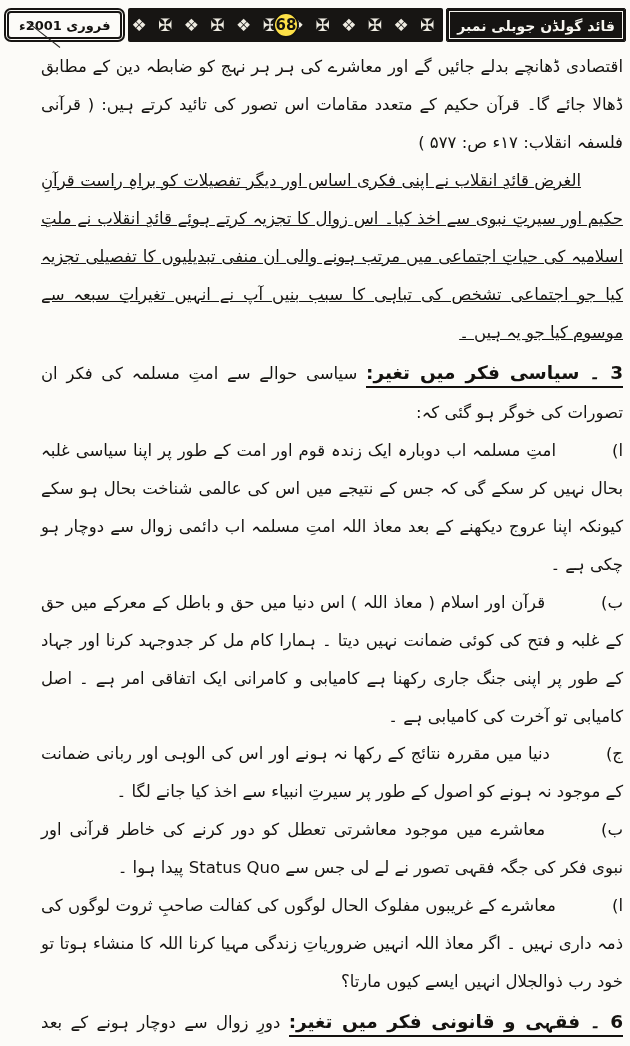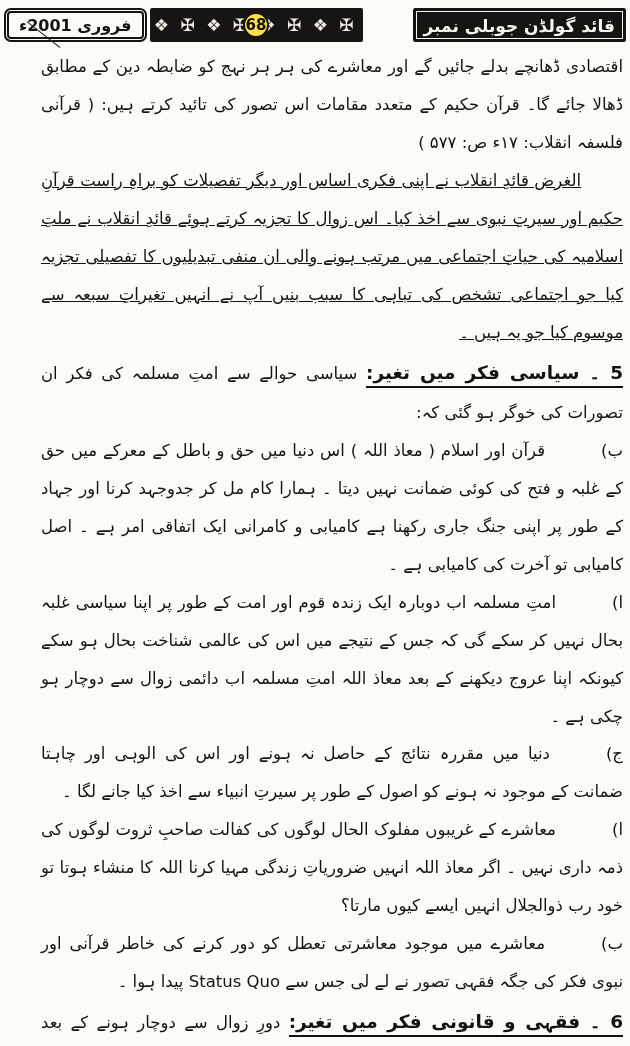--- a/index.html
+++ b/index.html
@@ -19,26 +19,25 @@
     position:absolute; top:8px; right:4px; left:4px;
     height:34px;
     display:flex; align-items:stretch; gap:3px;
   }
   .issue-title-box {
     flex:0 0 auto;
     background:#161412;
     color:#f8f6f0;
     border:1.5px solid #161412;
     box-shadow: inset 0 0 0 2px #161412, inset 0 0 0 3px #f8f6f0;
-    font-size:17px; font-weight:bold;
+    font-size:14px; font-weight:bold;
     padding:4px 10px 2px 10px;
     display:flex; align-items:center;
     white-space:nowrap;
     border-radius:2px;
-    margin-left:47px;
   }
   .ornament-band {
     position:relative;
     flex:1 1 auto;
     background:#171513;
     border-radius:2px;
     overflow:hidden;
     display:flex; align-items:center; justify-content:space-between;
   }
   .ornament {
@@ -61,21 +60,21 @@
     display:flex; align-items:center; justify-content:center;
     font-size:15px; font-weight:bold;
     color:#14120f;
     z-index:2;
   }
   .issue-date-box {
     flex:0 0 auto;
     background:#fcfbf8;
     border:5px double #161412;
     border-radius:7px;
-    font-size:16px; font-weight:bold;
+    font-size:13px; font-weight:bold;
     padding:2px 10px;
     display:flex; align-items:center;
     white-space:nowrap;
     text-align:right;
   }
   .pen-mark {
     position:absolute; top:47px; left:18px;
     width:42px; height:0;
     border-top:1.6px solid #2a2824;
     transform:rotate(38deg);
@@ -126,38 +125,38 @@
   </div>
   <div class="pen-mark"></div>
 
   <div class="body-text">
 
     <p class="para">اقتصادی ڈھانچے بدلے جائیں گے اور معاشرے کی ہر ہر نہج کو ضابطہ دین کے مطابق ڈھالا جائے گا۔ قرآن حکیم کے متعدد مقامات اس تصور کی تائید کرتے ہیں:    ( قرآنی فلسفہ انقلاب: ۱۷ء ص: ۵۷۷ )</p>
 
     <p class="para indent">الغرض قائدِ انقلاب نے اپنی فکری اساس اور دیگر تفصیلات کو براہِ راست قرآنِ حکیم اور سیرتِ نبوی سے اخذ کیا۔ اس زوال کا تجزیہ کرتے ہوئے قائدِ انقلاب نے ملتِ اسلامیہ کی حیاتِ اجتماعی میں مرتب ہونے والی ان منفی تبدیلیوں کا تفصیلی تجزیہ کیا جو اجتماعی تشخص کی تباہی کا سبب بنیں آپ نے انہیں تغیراتِ سبعہ سے موسوم کیا جو یہ ہیں ۔</p>
 
     <p class="sec-para sec-gap-md">
-      <span class="sec-heading">5 ۔ سیاسی فکر میں تغیر:</span>
+      <span class="sec-heading">3 ۔ سیاسی فکر میں تغیر:</span>
       <span class="sec-lead">سیاسی حوالے سے امتِ مسلمہ کی فکر ان تصورات کی خوگر ہو گئی کہ:</span>
+    </p>
+    <p class="item">
+      <span class="marker">ا)</span><span>امتِ مسلمہ اب دوبارہ ایک زندہ قوم اور امت کے طور پر اپنا سیاسی غلبہ بحال نہیں کر سکے گی کہ جس کے نتیجے میں اس کی عالمی شناخت بحال ہو سکے کیونکہ اپنا عروج دیکھنے کے بعد معاذ اللہ امتِ مسلمہ اب دائمی زوال سے دوچار ہو چکی ہے ۔</span>
     </p>
     <p class="item">
       <span class="marker">ب)</span><span>قرآن اور اسلام ( معاذ اللہ ) اس دنیا میں حق و باطل کے معرکے میں حق کے غلبہ و فتح کی کوئی ضمانت نہیں دیتا ۔ ہمارا کام مل کر جدوجہد کرنا اور جہاد کے طور پر اپنی جنگ جاری رکھنا ہے کامیابی و کامرانی ایک اتفاقی امر ہے ۔ اصل کامیابی تو آخرت کی کامیابی ہے ۔</span>
     </p>
     <p class="item">
-      <span class="marker">ا)</span><span>امتِ مسلمہ اب دوبارہ ایک زندہ قوم اور امت کے طور پر اپنا سیاسی غلبہ بحال نہیں کر سکے گی کہ جس کے نتیجے میں اس کی عالمی شناخت بحال ہو سکے کیونکہ اپنا عروج دیکھنے کے بعد معاذ اللہ امتِ مسلمہ اب دائمی زوال سے دوچار ہو چکی ہے ۔</span>
-    </p>
-    <p class="item">
-      <span class="marker">ج)</span><span>دنیا میں مقررہ نتائج کے حاصل نہ ہونے اور اس کی الوہی اور چاہتا ضمانت کے موجود نہ ہونے کو اصول کے طور پر سیرتِ انبیاء سے اخذ کیا جانے لگا ۔</span>
+      <span class="marker">ج)</span><span>دنیا میں مقررہ نتائج کے رکھا نہ ہونے اور اس کی الوہی اور ربانی ضمانت کے موجود نہ ہونے کو اصول کے طور پر سیرتِ انبیاء سے اخذ کیا جانے لگا ۔</span>
     </p>
 
     <p class="item">
-      <span class="marker">ا)</span><span>معاشرے کے غریبوں مفلوک الحال لوگوں کی کفالت صاحبِ ثروت لوگوں کی ذمہ داری نہیں ۔ اگر معاذ اللہ انہیں ضروریاتِ زندگی مہیا کرنا اللہ کا منشاء ہوتا تو خود رب ذوالجلال انہیں ایسے کیوں مارتا؟</span>
+      <span class="marker">ب)</span><span>معاشرے میں موجود معاشرتی تعطل کو دور کرنے کی خاطر قرآنی اور نبوی فکر کی جگہ فقہی تصور نے لے لی جس سے Status Quo پیدا ہوا ۔</span>
     </p>
     <p class="item">
-      <span class="marker">ب)</span><span>معاشرے میں موجود معاشرتی تعطل کو دور کرنے کی خاطر قرآنی اور نبوی فکر کی جگہ فقہی تصور نے لے لی جس سے Status Quo پیدا ہوا ۔</span>
+      <span class="marker">ا)</span><span>معاشرے کے غریبوں مفلوک الحال لوگوں کی کفالت صاحبِ ثروت لوگوں کی ذمہ داری نہیں ۔ اگر معاذ اللہ انہیں ضروریاتِ زندگی مہیا کرنا اللہ کا منشاء ہوتا تو خود رب ذوالجلال انہیں ایسے کیوں مارتا؟</span>
     </p>
 
     <p class="sec-para sec-gap-md">
       <span class="sec-heading">6 ۔ فقہی و قانونی فکر میں تغیر:</span>
       <span class="sec-lead">دورِ زوال سے دوچار ہونے کے بعد ہماری سیاسی و معاشرتی زندگی کے موثرات بدل جانے کے باوجود ہم نے اجتہاد سے صرفِ نظر کیے رکھا ۔ نتیجتاً آج زندگی اور قانون کے تقاضے ایک دوسرے سے متصادم ہو گئے ۔ کیونکہ زندگی اپنی ضروریات کی تکمیل چاہتی ہے جبکہ قانون خلاف ورزی کی سزا چاہتا ہے خواہ زندگی کی کسی اشد ضرورت ہی کی تکمیل میں کیوں نہ سرزد ہوئی ہو ۔</span>
     </p>
 
   </div>
 </div>
 

